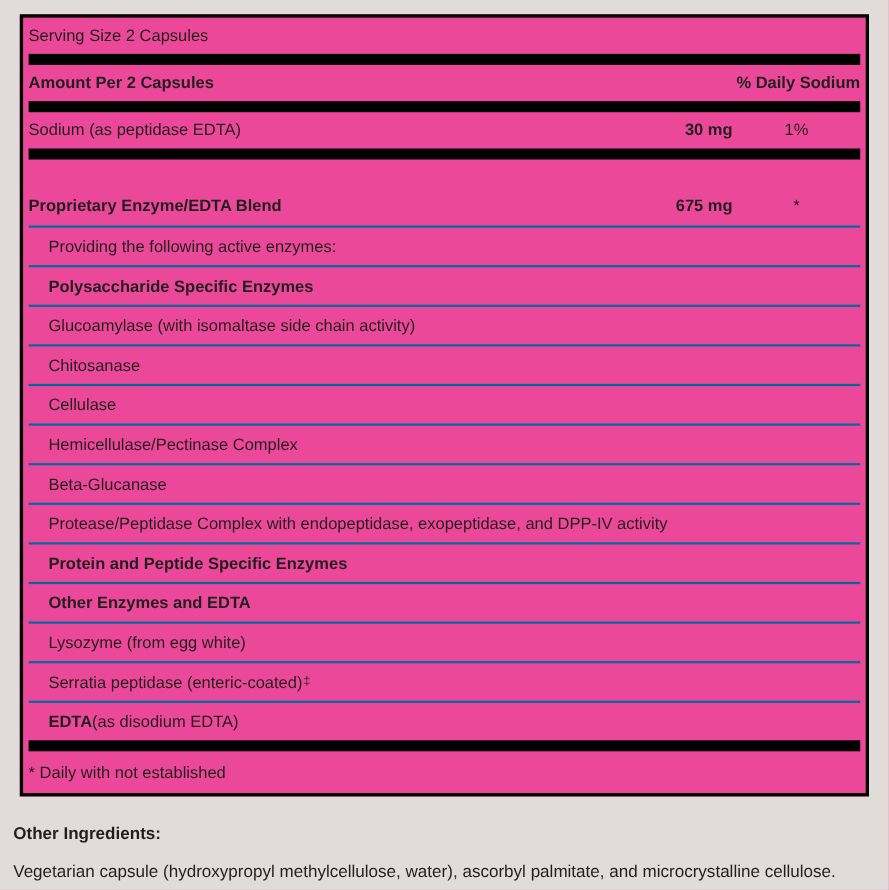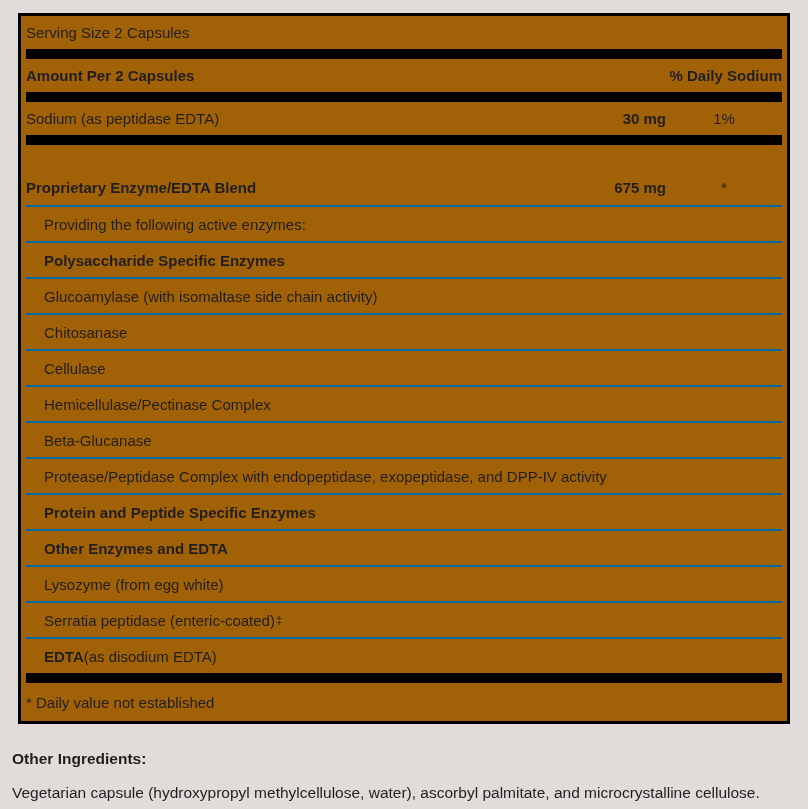--- a/index.html
+++ b/index.html
@@ -9,21 +9,21 @@
   body {
     width: 808px;
     height: 809px;
     background: #e1dcda;
     font-family: "Liberation Sans", sans-serif;
     color: #221e1f;
     overflow: hidden;
   }
   .panel {
     margin: 13px 18px 0 18px;
-    background: #a16207;
+    background: #ec4899;
     border: 3px solid #000000;
     padding: 0 5px;
   }
   .bar {
     height: 10px;
     background: #000000;
   }
   .row {
     display: flex;
     align-items: center;
@@ -176,21 +176,21 @@
   </div>
   <div class="sub">
     <span class="bold">EDTA</span>
       <span> (as disodium EDTA)</span>
       <sup></sup>
   </div>
 
   <div class="bar"></div>
 
   <div class="footnote-row">
-    <span>* Daily value not established</span>
+    <span>* Daily with not established</span>
   </div>
 
 </div>
 
 <div class="below">
   <div class="heading">Other Ingredients:</div>
   <div class="body-line">Vegetarian capsule (hydroxypropyl methylcellulose, water), ascorbyl palmitate, and microcrystalline cellulose.</div>
   <div class="body-line">Contains: Egg.</div>
 </div>
 

